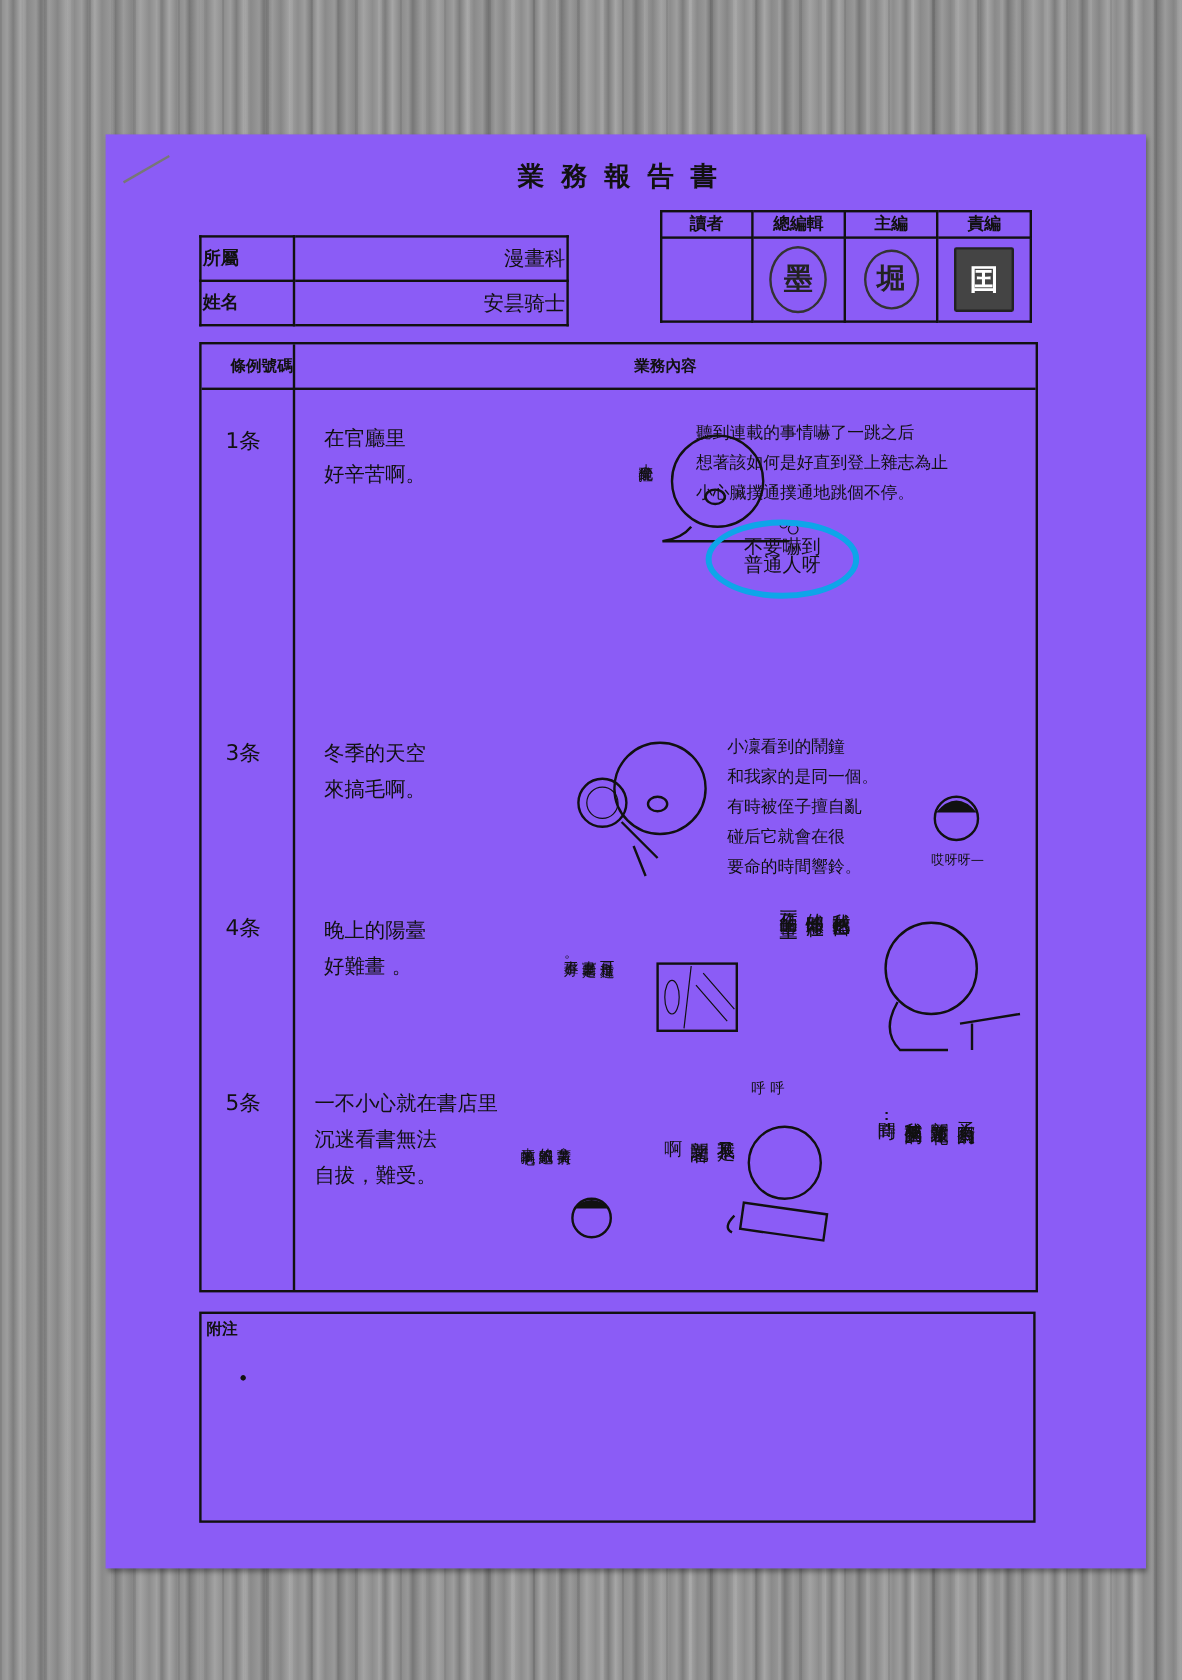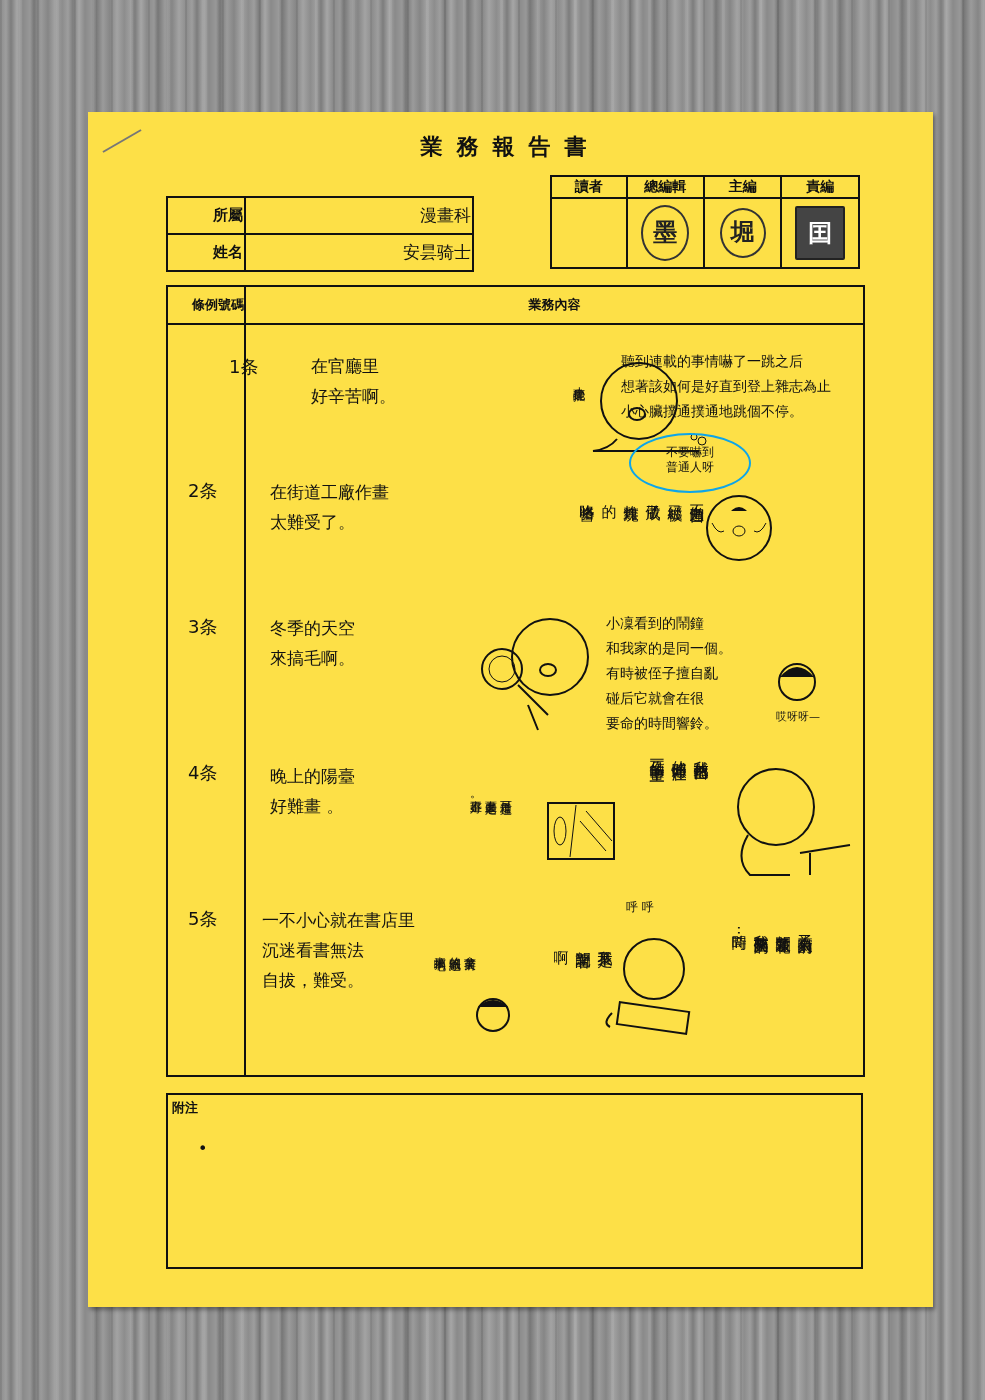--- a/index.html
+++ b/index.html
@@ -8,48 +8,48 @@
     font-family:"DejaVu Sans",sans-serif;color:#111;
     background:
       repeating-linear-gradient(90deg,
         #8c8c8c 0px,#9e9e9e 6px,#7d7d7d 11px,#a6a6a6 17px,#8a8a8a 23px,
         #989898 30px,#777 34px,#9b9b9b 41px,#868686 48px,#a3a3a3 55px,#8e8e8e 62px);
   }
   .grain{position:absolute;inset:0;
     background:repeating-linear-gradient(90deg,rgba(0,0,0,0.08) 0 2px,transparent 2px 19px,rgba(255,255,255,0.06) 19px 22px,transparent 22px 37px);}
   .paper{
     position:absolute;left:88px;top:112px;width:845px;height:1195px;
-    background:#fde047;box-shadow:2px 3px 4px rgba(0,0,0,0.35);
+    background:#8b5cf6;box-shadow:2px 3px 4px rgba(0,0,0,0.35);padding-left:22px;
   }
   .scratch{position:absolute;left:12px;top:28px;width:44px;height:2px;background:#777;transform:rotate(-30deg);}
   .title{position:absolute;left:0;right:0;top:20px;text-align:center;font-weight:bold;font-size:22px;letter-spacing:14px;}
   table{border-collapse:collapse;}
   .info{position:absolute;left:78px;top:84px;width:308px;}
   .info td{border:2px solid #111;height:33px;font-size:15px;}
-  .info td.k{width:74px;text-align:right;font-weight:bold;}
+  .info td.k{width:74px;text-align:left;font-weight:bold;}
   .info td.v{padding-left:40px;font-size:17px;text-align:right;}
   .stamps{position:absolute;left:462px;top:63px;width:310px;}
   .stamps td{border:2px solid #111;width:75px;text-align:center;font-size:14px;font-weight:bold;}
   .stamps tr.h td{height:18px;}
   .stamps tr.b td{height:66px;}
   .stamp{display:inline-block;width:44px;height:52px;border:2px solid #333;border-radius:50%;font-size:24px;font-weight:bold;line-height:50px;color:#222;}
   .stamp.sq{border-radius:2px;width:46px;height:50px;background:#444;color:#fff;border-color:#222;}
   .stamp.sm{width:42px;height:46px;line-height:44px;}
   .main{position:absolute;left:78px;top:173px;width:695px;height:788px;border:2px solid #111;}
   .main .hdr{position:absolute;left:0;right:0;top:0;height:36px;border-bottom:2px solid #111;}
   .main .vline{position:absolute;left:76px;top:0;bottom:0;width:2px;background:#111;}
   .hdr .c1{position:absolute;left:0;width:100px;top:9px;text-align:center;font-size:13px;font-weight:bold;}
   .hdr .c2{position:absolute;left:78px;right:0;top:9px;text-align:center;font-size:13px;font-weight:bold;}
   .row{position:absolute;left:0;right:0;}
   .num{position:absolute;left:20px;width:40px;font-size:18px;}
   .txt{position:absolute;left:102px;font-size:17px;line-height:30px;white-space:pre;}
   .note{position:absolute;font-size:14px;line-height:25px;white-space:pre;}
   .vert{position:absolute;writing-mode:vertical-rl;font-size:15px;line-height:22px;letter-spacing:1px;white-space:pre;}
   .vert.s{font-size:12px;line-height:15px;}
-  .bubble{position:absolute;border:2px solid #0ea5e9;border-radius:50%;text-align:center;font-size:12px;line-height:15px;white-space:pre;padding-top:10px;}
+  .bubble{position:absolute;border:5px solid #0ea5e9;border-radius:50%;text-align:center;font-size:16px;line-height:15px;white-space:pre;padding-top:10px;}
   .fig{position:absolute;}
   .label{position:absolute;font-size:11px;}
   .footnote{position:absolute;left:78px;top:981px;width:693px;height:172px;border:2px solid #111;}
   .footnote .lbl{position:absolute;left:4px;top:4px;font-size:13px;font-weight:bold;}
   .footnote .bul{position:absolute;left:30px;top:44px;font-size:16px;}
   .footnote .body{position:absolute;left:56px;top:40px;font-size:18px;line-height:33px;white-space:pre;}
 </style>
 </head>
 <body>
 
@@ -89,56 +89,39 @@
   </tbody>
     </table>
 
   <div class="main">
     <div class="hdr">
       <div class="c1">條例號碼</div>
       <div class="c2">業務內容</div>
     </div>
     <div class="vline"></div>
 
-    <div class="row" style="top:68px;height:120px;margin-left:41px;">
+    <div class="row" style="top:68px;height:120px;">
       <div class="num">1条</div>
       <div class="txt" style="top:-4px;">在官廳里
 好辛苦啊。</div>
       <div class="vert s" style="left:362px;top:22px;">小鹿亂撞</div>
       <svg class="fig" style="left:380px;top:4px;" width="120" height="100">
         <circle cx="50" cy="42" r="38" fill="none" stroke="#111" stroke-width="2"></circle>
         <path d="M28 80 Q20 90 4 92 L110 92" fill="none" stroke="#111" stroke-width="2"></path>
         <ellipse cx="48" cy="55" rx="8" ry="6" fill="none" stroke="#111" stroke-width="2"></ellipse>
         <circle cx="105" cy="78" r="3" fill="none" stroke="#111"></circle>
           <circle cx="113" cy="82" r="4" fill="none" stroke="#111"></circle>
       </svg>
       <div class="note" style="left:412px;top:-6px;">聽到連載的事情嚇了一跳之后
 想著該如何是好直到登上雜志為止
 小心臟撲通撲通地跳個不停。</div>
       <div class="bubble" style="left:420px;top:78px;width:118px;height:46px;">不要嚇到
 普通人呀</div>
     </div>
 
-    <div class="row" style="top:192px;height:120px;">
-      <div class="num">2条</div>
-      <div class="txt" style="top:-2px;">在街道工廠作畫
-太難受了。</div>
-      <div class="vert" style="left:408px;top:14px;height:100px;">不知道自己
-已經被
-做成了
-炸雞塊
-的
-咯咯醬</div>
-      <svg class="fig" style="left:536px;top:14px;" width="70" height="70">
-        <circle cx="35" cy="35" r="32" fill="none" stroke="#111" stroke-width="2"></circle>
-        <path d="M27 18 Q35 10 43 18 Z" fill="#111"></path>
-        <ellipse cx="35" cy="38" rx="6" ry="5" fill="none" stroke="#111"></ellipse>
-        <path d="M8 30 Q14 42 20 38 M62 30 Q56 42 50 38" fill="none" stroke="#111"></path>
-      </svg>
-    </div>
 
     <div class="row" style="top:328px;height:140px;">
       <div class="num">3条</div>
       <div class="txt" style="top:-2px;">冬季的天空
 來搞毛啊。</div>
       <svg class="fig" style="left:300px;top:0px;" width="140" height="120">
         <circle cx="82" cy="42" r="38" fill="none" stroke="#111" stroke-width="2"></circle>
         <circle cx="34" cy="54" r="20" fill="none" stroke="#111" stroke-width="2"></circle>
         <circle cx="34" cy="54" r="13" fill="none" stroke="#111"></circle>
         <ellipse cx="80" cy="55" rx="8" ry="6" fill="none" stroke="#111" stroke-width="2"></ellipse>

